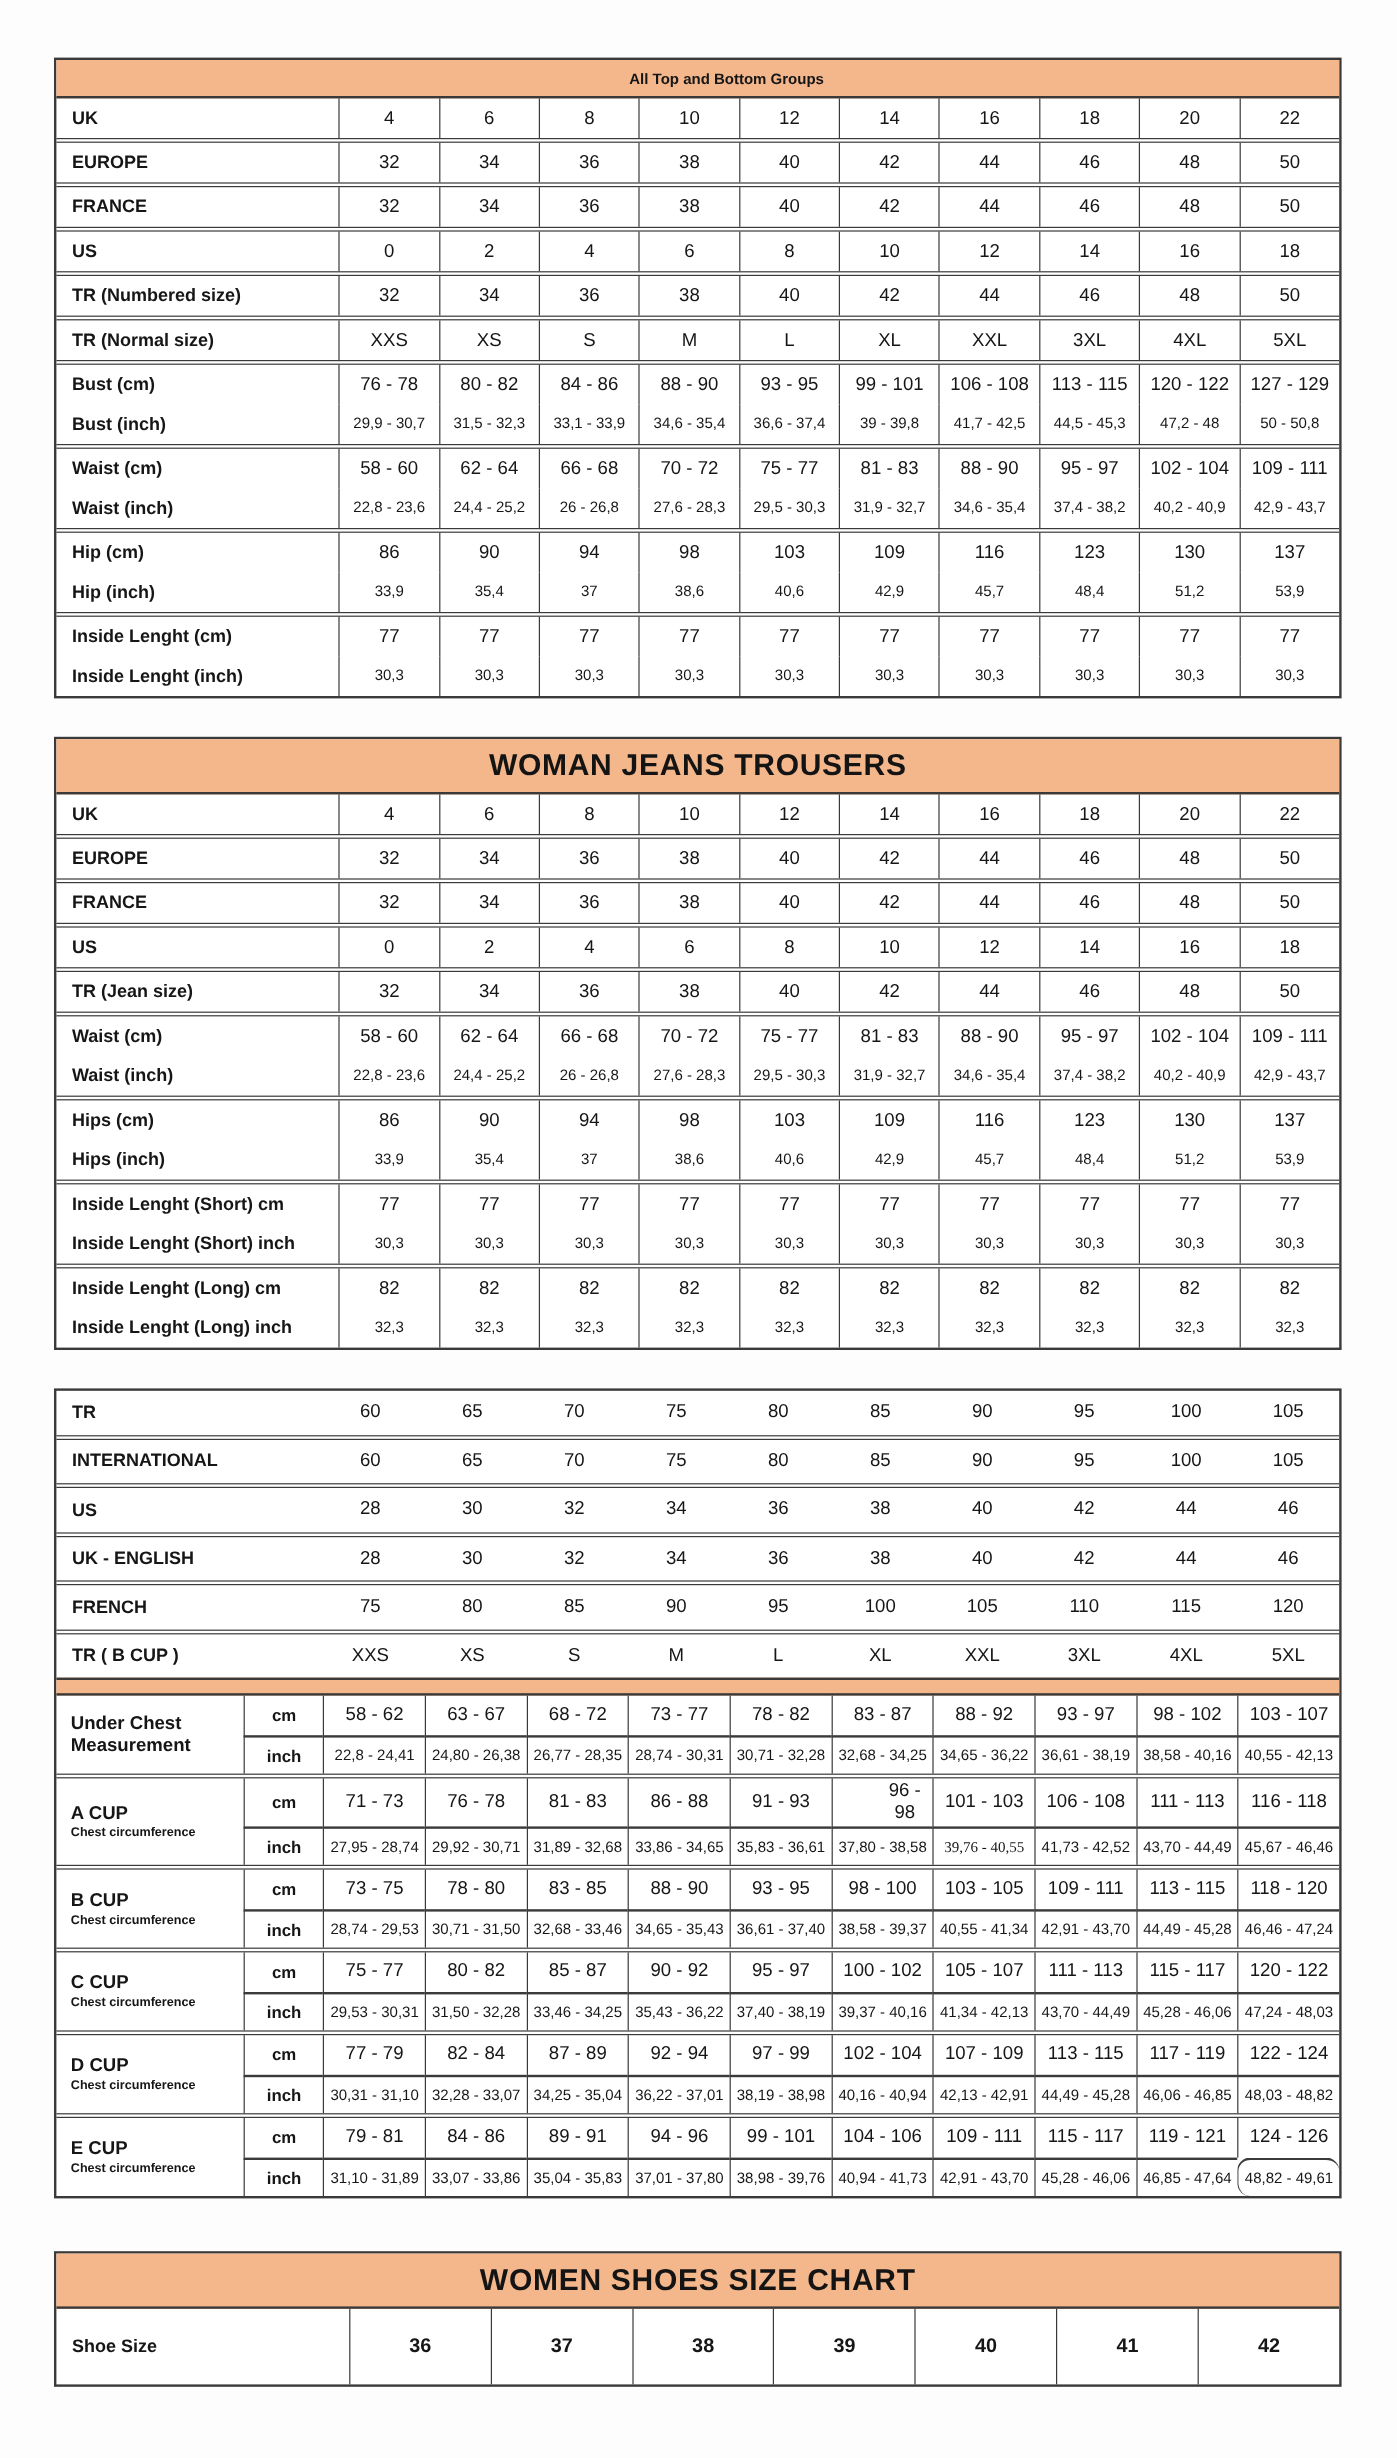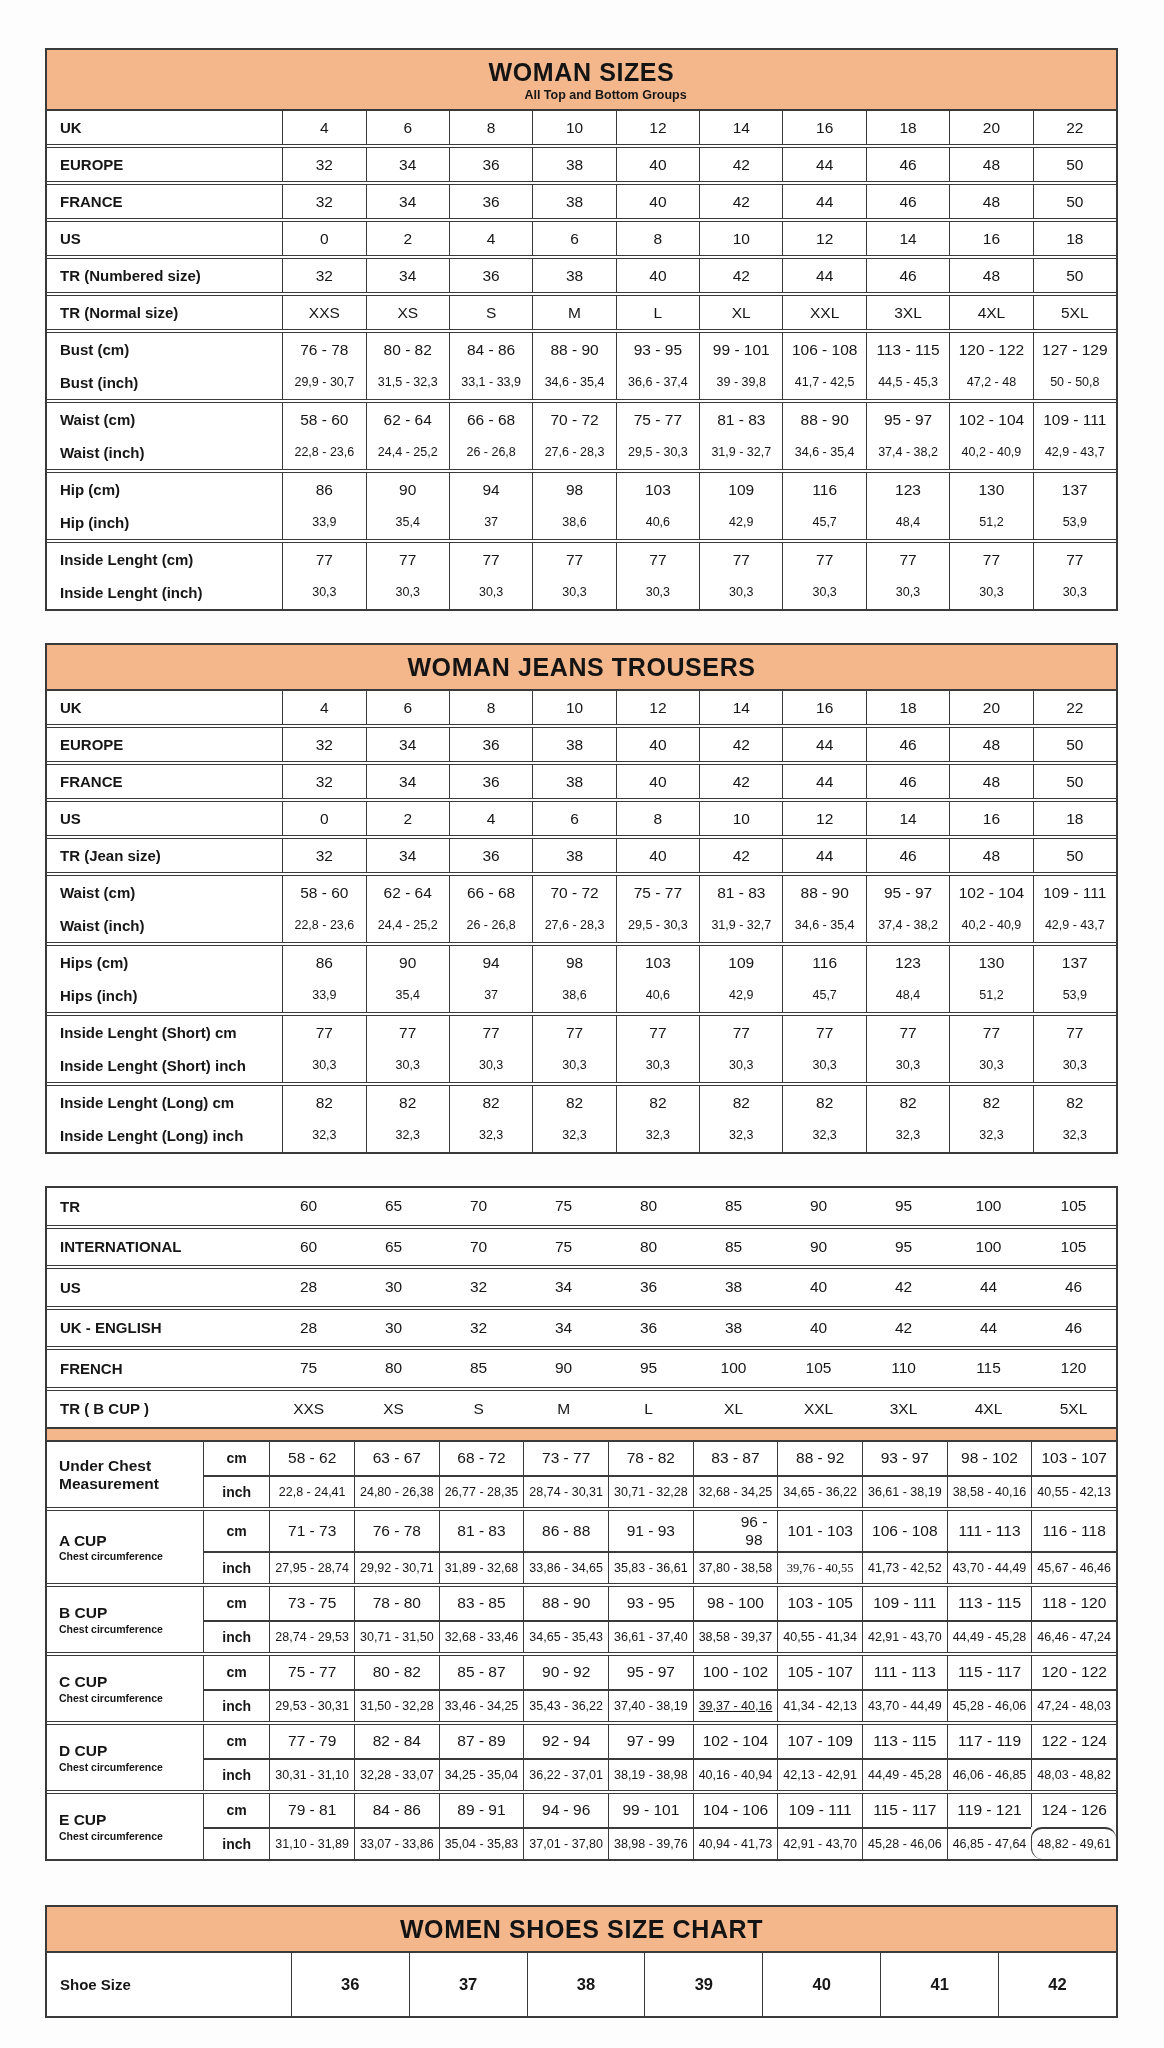--- a/index.html
+++ b/index.html
@@ -93,21 +93,20 @@
   .cuplab .sub{font-size:10.5px;margin-top:1px;}
   #women-shoes .g0 .cell{min-height:63px;}
   #women-shoes .g0 .val{font-weight:bold;font-size:16.5px;}
 </style>
 </head>
 <body>
 
 <div class="page">
   <section class="tbl" id="woman-sizes">
       <div class="banner">
-        <div class="title">WOMAN SIZES</div>
         <div class="subtitle">All Top and Bottom Groups</div>
       </div>
       <div class="group sizes-grid g0">
         <div class="cell lab">UK</div>
         <div class="cell val">4</div>
         <div class="cell val">6</div>
         <div class="cell val">8</div>
         <div class="cell val">10</div>
         <div class="cell val">12</div>
         <div class="cell val">14</div>
@@ -622,21 +621,21 @@
         <div class="cell val" style="grid-area: 1 / 9;">105 - 107</div>
         <div class="cell val" style="grid-area: 1 / 10;">111 - 113</div>
         <div class="cell val" style="grid-area: 1 / 11;">115 - 117</div>
         <div class="cell val" style="grid-area: 1 / 12;">120 - 122</div>
         <div class="cell unit rt" style="grid-area: 2 / 2;">inch</div>
         <div class="cell val rt small" style="grid-area: 2 / 3;">29,53 - 30,31</div>
         <div class="cell val rt small" style="grid-area: 2 / 4;">31,50 - 32,28</div>
         <div class="cell val rt small" style="grid-area: 2 / 5;">33,46 - 34,25</div>
         <div class="cell val rt small" style="grid-area: 2 / 6;">35,43 - 36,22</div>
         <div class="cell val rt small" style="grid-area: 2 / 7;">37,40 - 38,19</div>
-        <div class="cell val rt small" style="grid-area: 2 / 8; text-decoration: underline;">39,37 - 40,16</div>
+        <div class="cell val rt small" style="grid-area: 2 / 8;">39,37 - 40,16</div>
         <div class="cell val rt small" style="grid-area: 2 / 9;">41,34 - 42,13</div>
         <div class="cell val rt small" style="grid-area: 2 / 10;">43,70 - 44,49</div>
         <div class="cell val rt small" style="grid-area: 2 / 11;">45,28 - 46,06</div>
         <div class="cell val rt small" style="grid-area: 2 / 12;">47,24 - 48,03</div>
       </div>
       <div class="group cup-grid">
         <div class="cell lab cuplab" style="grid-area: 1 / 1 / 3 / 2;">
           <div class="main">D CUP</div>
           <div class="sub">Chest circumference</div>
         </div>

